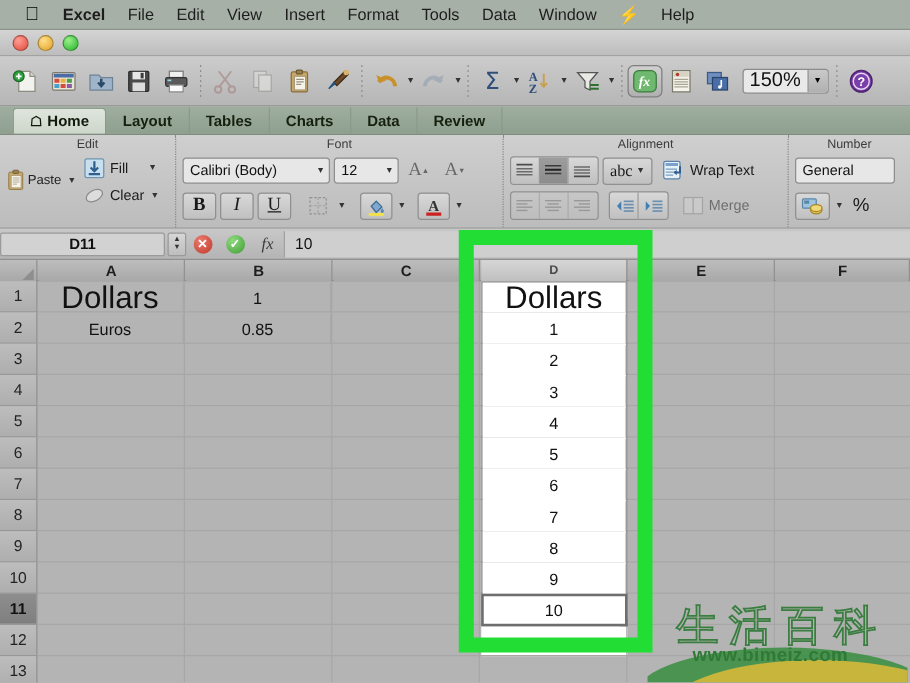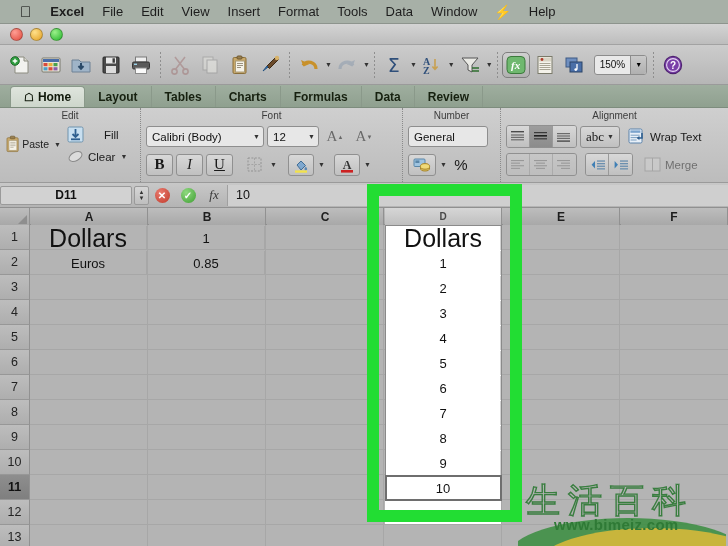--- a/index.html
+++ b/index.html
@@ -48,21 +48,21 @@
     position:relative;
   }
   .tb-sep { width:1px; height:26px; margin:0 4px;
     background:repeating-linear-gradient(180deg,#8e8e8e 0 2px, transparent 2px 4px); }
   .caret { font-size:7px; color:#333; margin-left:1px; }
   .zoom-box {
     display:flex; align-items:center; height:20px;
     border:1px solid #8c8c8c; border-radius:3px; overflow:hidden;
     background:#e9e9e9; margin-left:4px;
   }
-  .zoom-box .zv { font-size:10px; padding:0 5px; color:#111; line-height:18px; }
+  .zoom-box .zv { font-size:16px; padding:0 5px; color:#111; line-height:18px; }
   .zoom-box .zd { width:16px; height:18px; background:linear-gradient(180deg,#c9c9c9,#b0b0b0);
     border-left:1px solid #8c8c8c; display:flex; align-items:center; justify-content:center; font-size:7px; }
 
   
   .ico { display:block; }
 
   
   .tabs {
     position:absolute; left:0; top:85px; width:728px; height:23px;
     background:linear-gradient(180deg,#9fae9f,#8fa08f);
@@ -185,21 +185,21 @@
     position:absolute; border:12px solid #22dd33; background:transparent;
     pointer-events:none;
   }
   
   .selbox { position:absolute; border:1.5px solid #8a8a8a; }
   .selhandle { position:absolute; width:6px; height:6px; border:1px solid #6f6f6f;
     border-top:none; border-left:none; }
 
   
   .wm { position:absolute; right:2px; bottom:0; width:208px; height:76px; overflow:hidden; }
-  .wm-cjk { position:absolute; left:8px; top:8px; font-size:34px; letter-spacing:8px;
+  .wm-cjk { position:absolute; left:23px; top:8px; font-size:34px; letter-spacing:8px;
     color:transparent; -webkit-text-stroke:1.4px #2f7a36; font-family:"DejaVu Sans", sans-serif;
     opacity:.92; }
   .wm-url { position:absolute; left:36px; top:46px; font-size:15px; font-weight:bold;
     color:#2f7a36; letter-spacing:.3px; }
   .wm-band { position:absolute; left:-10px; bottom:-18px; width:240px; height:46px;
     background:#3f8f45; border-radius:60% 60% 0 0 / 100% 100% 0 0; opacity:.9; }
   .wm-band2 { position:absolute; left:20px; bottom:-26px; width:230px; height:44px;
     background:#d6b93a; border-radius:60% 60% 0 0 / 100% 100% 0 0; opacity:.9; }
 </style>
 </head>
@@ -406,23 +406,20 @@
     <div class="tab">
       <span>Layout</span>
     </div>
     <div class="tab">
       <span>Tables</span>
     </div>
     <div class="tab">
       <span>Charts</span>
     </div>
     <div class="tab">
-      <span>Formulas</span>
-    </div>
-    <div class="tab">
       <span>Data</span>
     </div>
     <div class="tab">
       <span>Review</span>
     </div>
   </div>
 
   <div class="ribbon">
 
     <div class="rgroup" style="width:140px;">
@@ -433,21 +430,21 @@
             <rect x="3" y="4" width="17" height="21" rx="1.6" fill="#c9a96b" stroke="#8a6f3a"></rect>
             <rect x="8" y="1.6" width="7" height="4" rx="1.2" fill="#9a8050" stroke="#6e5830"></rect>
             <rect x="6" y="8" width="12" height="15" fill="#f6f3e9" stroke="#a89a78"></rect>
             <path d="M8 11h8M8 13.5h8M8 16h8M8 18.5h5" stroke="#9a9280" stroke-width=".9"></path>
           </svg>
           <span class="paste-lbl">Paste</span>
         </div>
         <span class="caret" style="align-self:center;">▼</span>
 
         <div style="display:flex; flex-direction:column; gap:5px; margin-left:2px; padding-top:2px;">
-          <div style="display:flex; align-items:center; gap:20px;">
+          <div style="display:flex; align-items:center; gap:4px;">
             <svg width="17" height="17" viewBox="0 0 17 17">
               <rect x="1" y="1" width="15" height="15" rx="1.5" fill="#c8dff0" stroke="#6f93ad"></rect>
               <path d="M8.5 3v7M5.5 8l3 3 3-3" stroke="#2f5f8f" stroke-width="1.8" fill="none"></path>
               <rect x="4" y="12.4" width="9" height="1.8" fill="#2f5f8f"></rect>
             </svg>
             <span class="lbl-txt">Fill</span>
             <span class="caret" style="margin-left:12px;">▼</span>
           </div>
           <div style="display:flex; align-items:center; gap:4px;">
             <svg width="17" height="17" viewBox="0 0 17 17">
@@ -505,43 +502,20 @@
           </svg>
         </div>
         <span class="caret">▼</span>
         <div class="btn-sm" style="width:26px;margin-left:6px;">
           <svg width="16" height="16" viewBox="0 0 16 16">
             <text x="8" y="12" font-size="12" text-anchor="middle" font-family="Liberation Serif, serif" fill="#333" font-weight="bold">A</text>
             <rect x="2" y="13" width="12" height="2.6" fill="#cc2222"></rect>
           </svg>
         </div>
         <span class="caret">▼</span>
-      </div>
-    </div>
-
-    <div class="rgroup" style="flex:1;">
-      <div class="glabel">Number</div>
-      <div class="grow r1" style="padding-top:2px;">
-        <div class="combo" style="width:80px;">
-          <span>General</span>
-        </div>
-      </div>
-      <div class="grow r2">
-        <div class="btn-sm" style="width:28px;">
-          <svg width="18" height="15" viewBox="0 0 18 15">
-            <rect x="1" y="2" width="11" height="7.5" rx="1" fill="#9fc4e0" stroke="#5a86a8"></rect>
-            <rect x="2.4" y="3.4" width="4" height="2.6" fill="#5a86a8"></rect>
-            <ellipse cx="12" cy="11" rx="4.6" ry="3" fill="#e0c45a" stroke="#a8862a"></ellipse>
-            <ellipse cx="12" cy="9.4" rx="4.6" ry="2.8" fill="#f0da78" stroke="#a8862a"></ellipse>
-          </svg>
-        </div>
-        <span class="caret">▼</span>
-        <div class="btn-sm btn-flat" style="width:22px;">
-          <span style="font-size:15px;">%</span>
-        </div>
       </div>
     </div>
 
     <div class="rgroup" style="width:228px;">
       <div class="glabel">Alignment</div>
       <div class="grow r1" style="padding-top:2px;">
         <div class="align-grp">
           <div>
             <svg width="15" height="13" viewBox="0 0 15 13">
                 <rect y="1" width="13" height="1.4" fill="#4b4b4b"></rect>
@@ -627,20 +601,43 @@
                 <rect x="8" y="10.2" width="8" height="1.3" fill="#6b8fae"></rect>
             </svg>
           </div>
         </div>
         <div style="display:flex;align-items:center;gap:4px;margin-left:8px;opacity:.5;">
           <svg width="17" height="15" viewBox="0 0 17 15">
             <rect x="1" y="1" width="15" height="13" fill="#d2d2d2" stroke="#8a8a8a"></rect>
             <path d="M8.5 1v13" stroke="#8a8a8a"></path>
           </svg>
           <span class="lbl-txt">Merge</span>
+        </div>
+      </div>
+    </div>
+
+    <div class="rgroup" style="flex:1;">
+      <div class="glabel">Number</div>
+      <div class="grow r1" style="padding-top:2px;">
+        <div class="combo" style="width:80px;">
+          <span>General</span>
+        </div>
+      </div>
+      <div class="grow r2">
+        <div class="btn-sm" style="width:28px;">
+          <svg width="18" height="15" viewBox="0 0 18 15">
+            <rect x="1" y="2" width="11" height="7.5" rx="1" fill="#9fc4e0" stroke="#5a86a8"></rect>
+            <rect x="2.4" y="3.4" width="4" height="2.6" fill="#5a86a8"></rect>
+            <ellipse cx="12" cy="11" rx="4.6" ry="3" fill="#e0c45a" stroke="#a8862a"></ellipse>
+            <ellipse cx="12" cy="9.4" rx="4.6" ry="2.8" fill="#f0da78" stroke="#a8862a"></ellipse>
+          </svg>
+        </div>
+        <span class="caret">▼</span>
+        <div class="btn-sm btn-flat" style="width:22px;">
+          <span style="font-size:15px;">%</span>
         </div>
       </div>
     </div>
   </div>
 
   <div class="fbar">
     <div class="namebox">
       <span>D11</span>
     </div>
     <div class="stepper">

